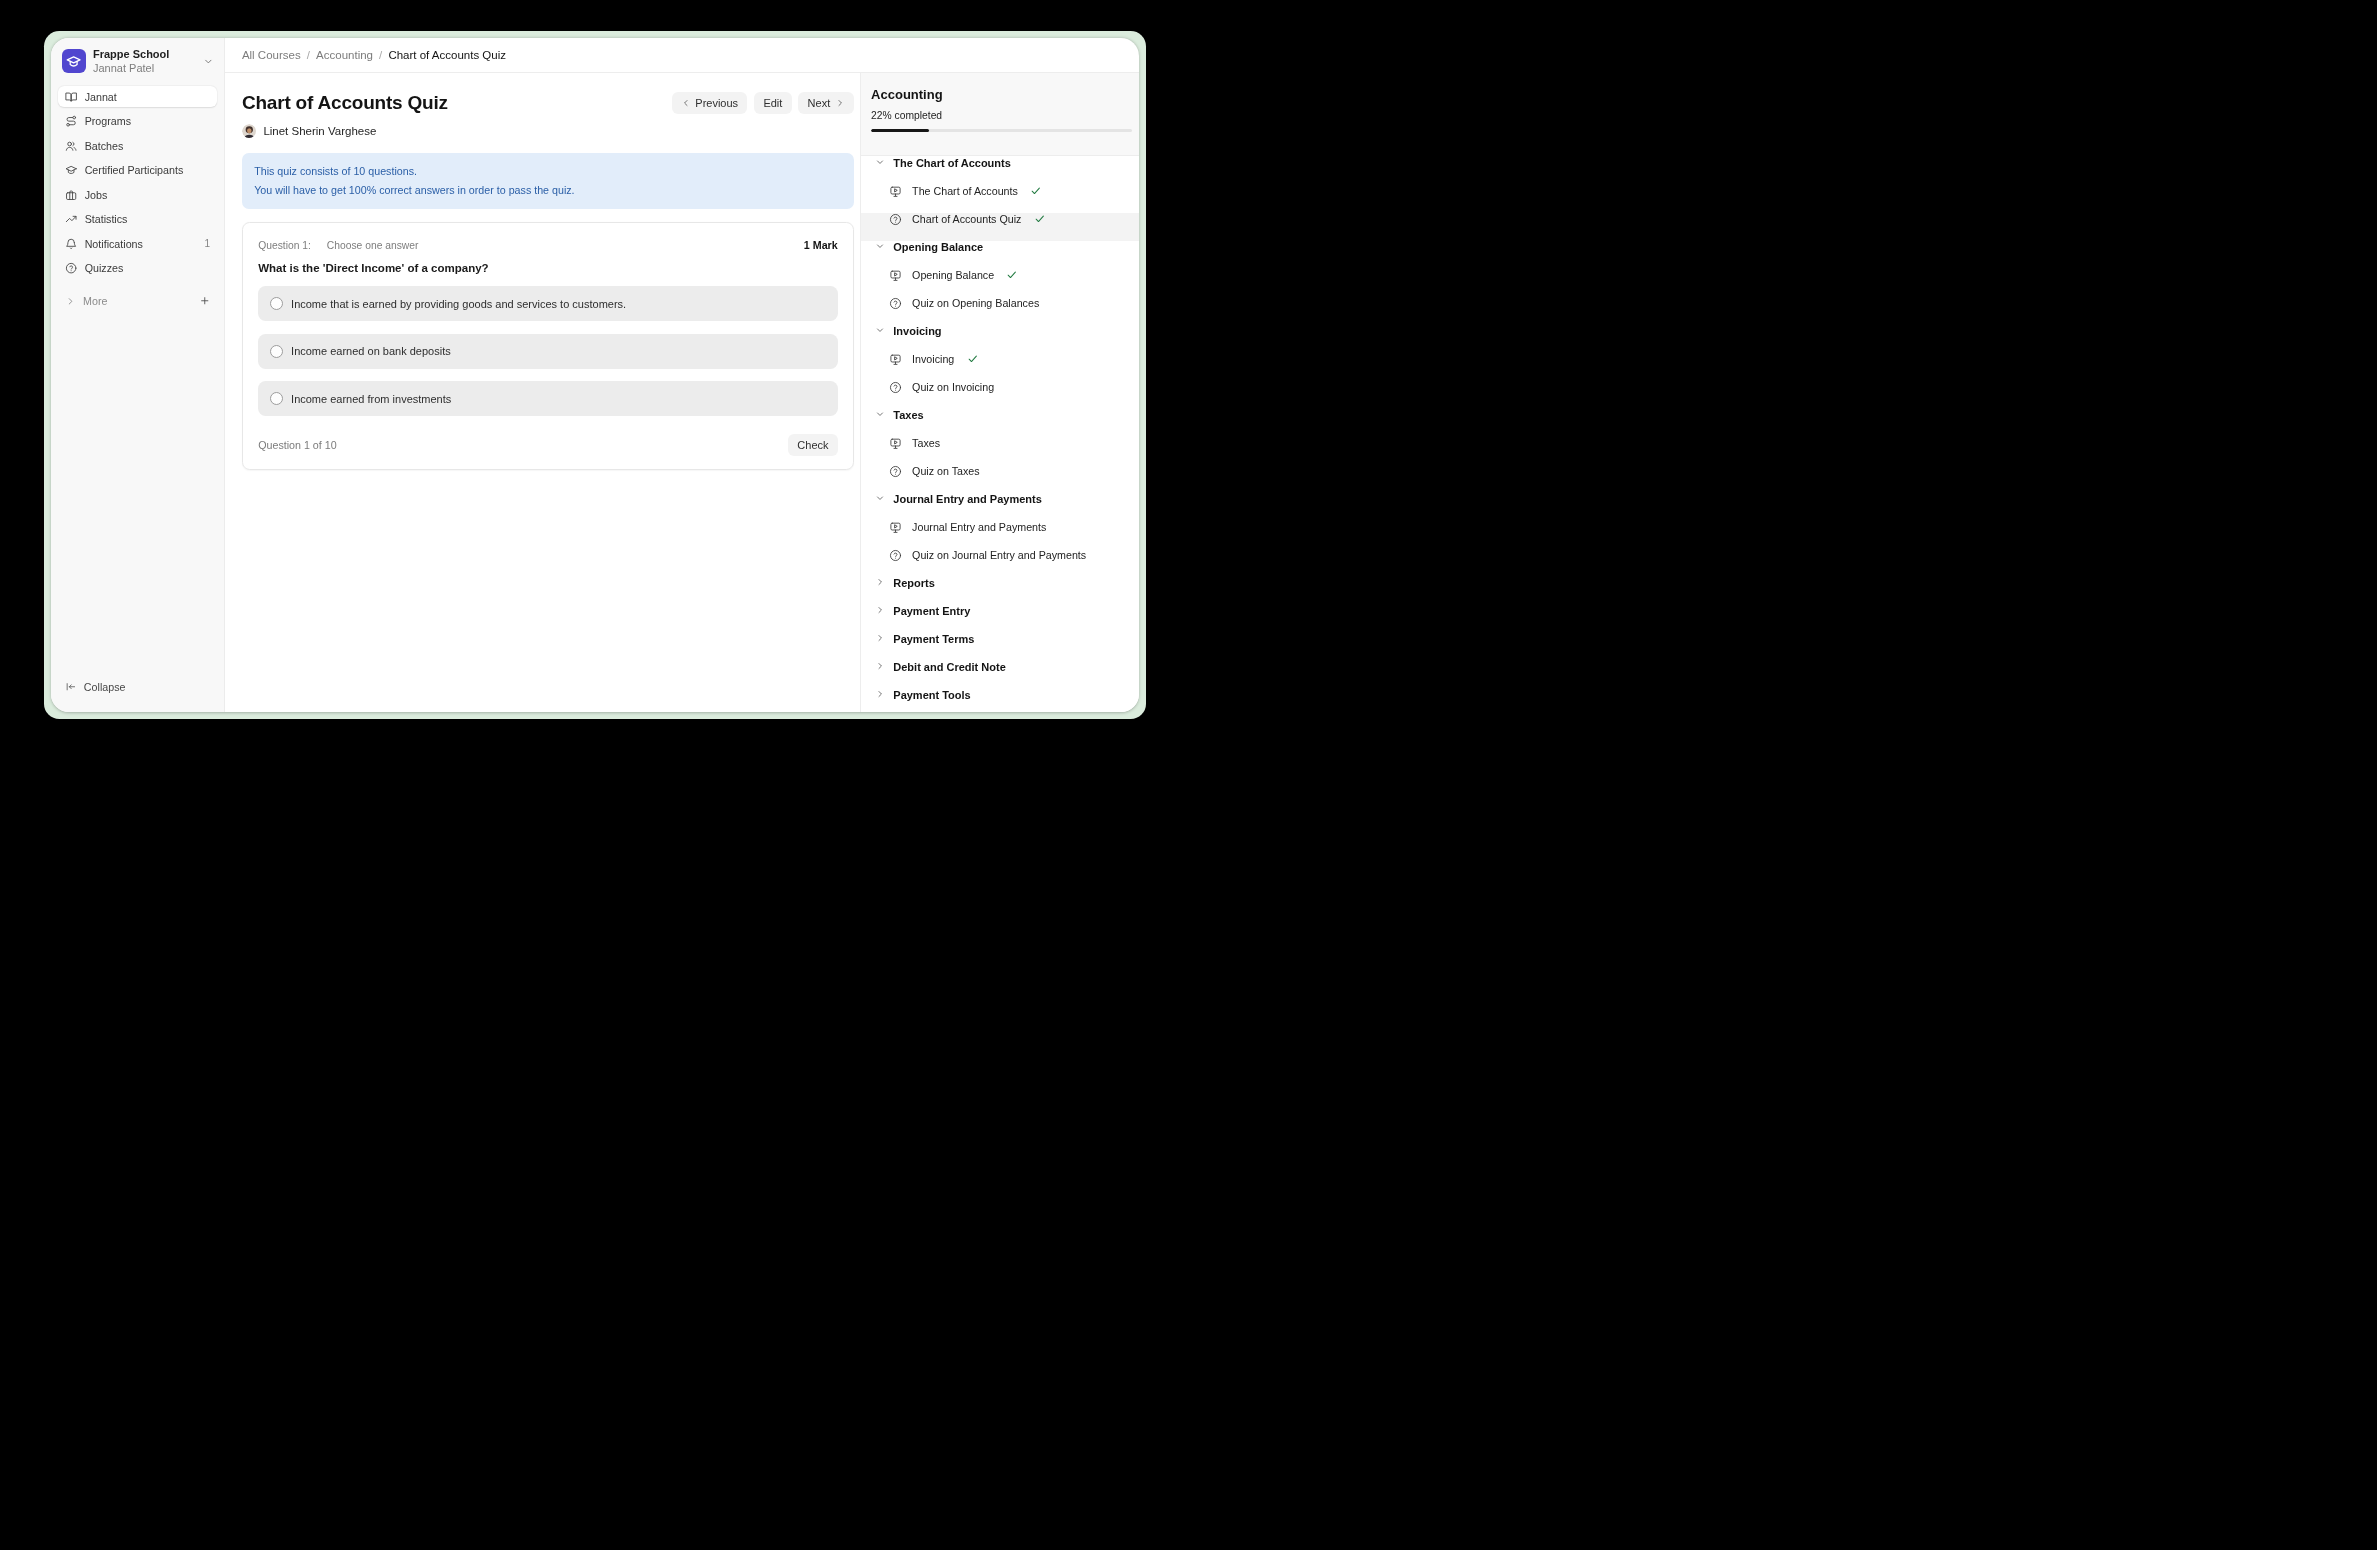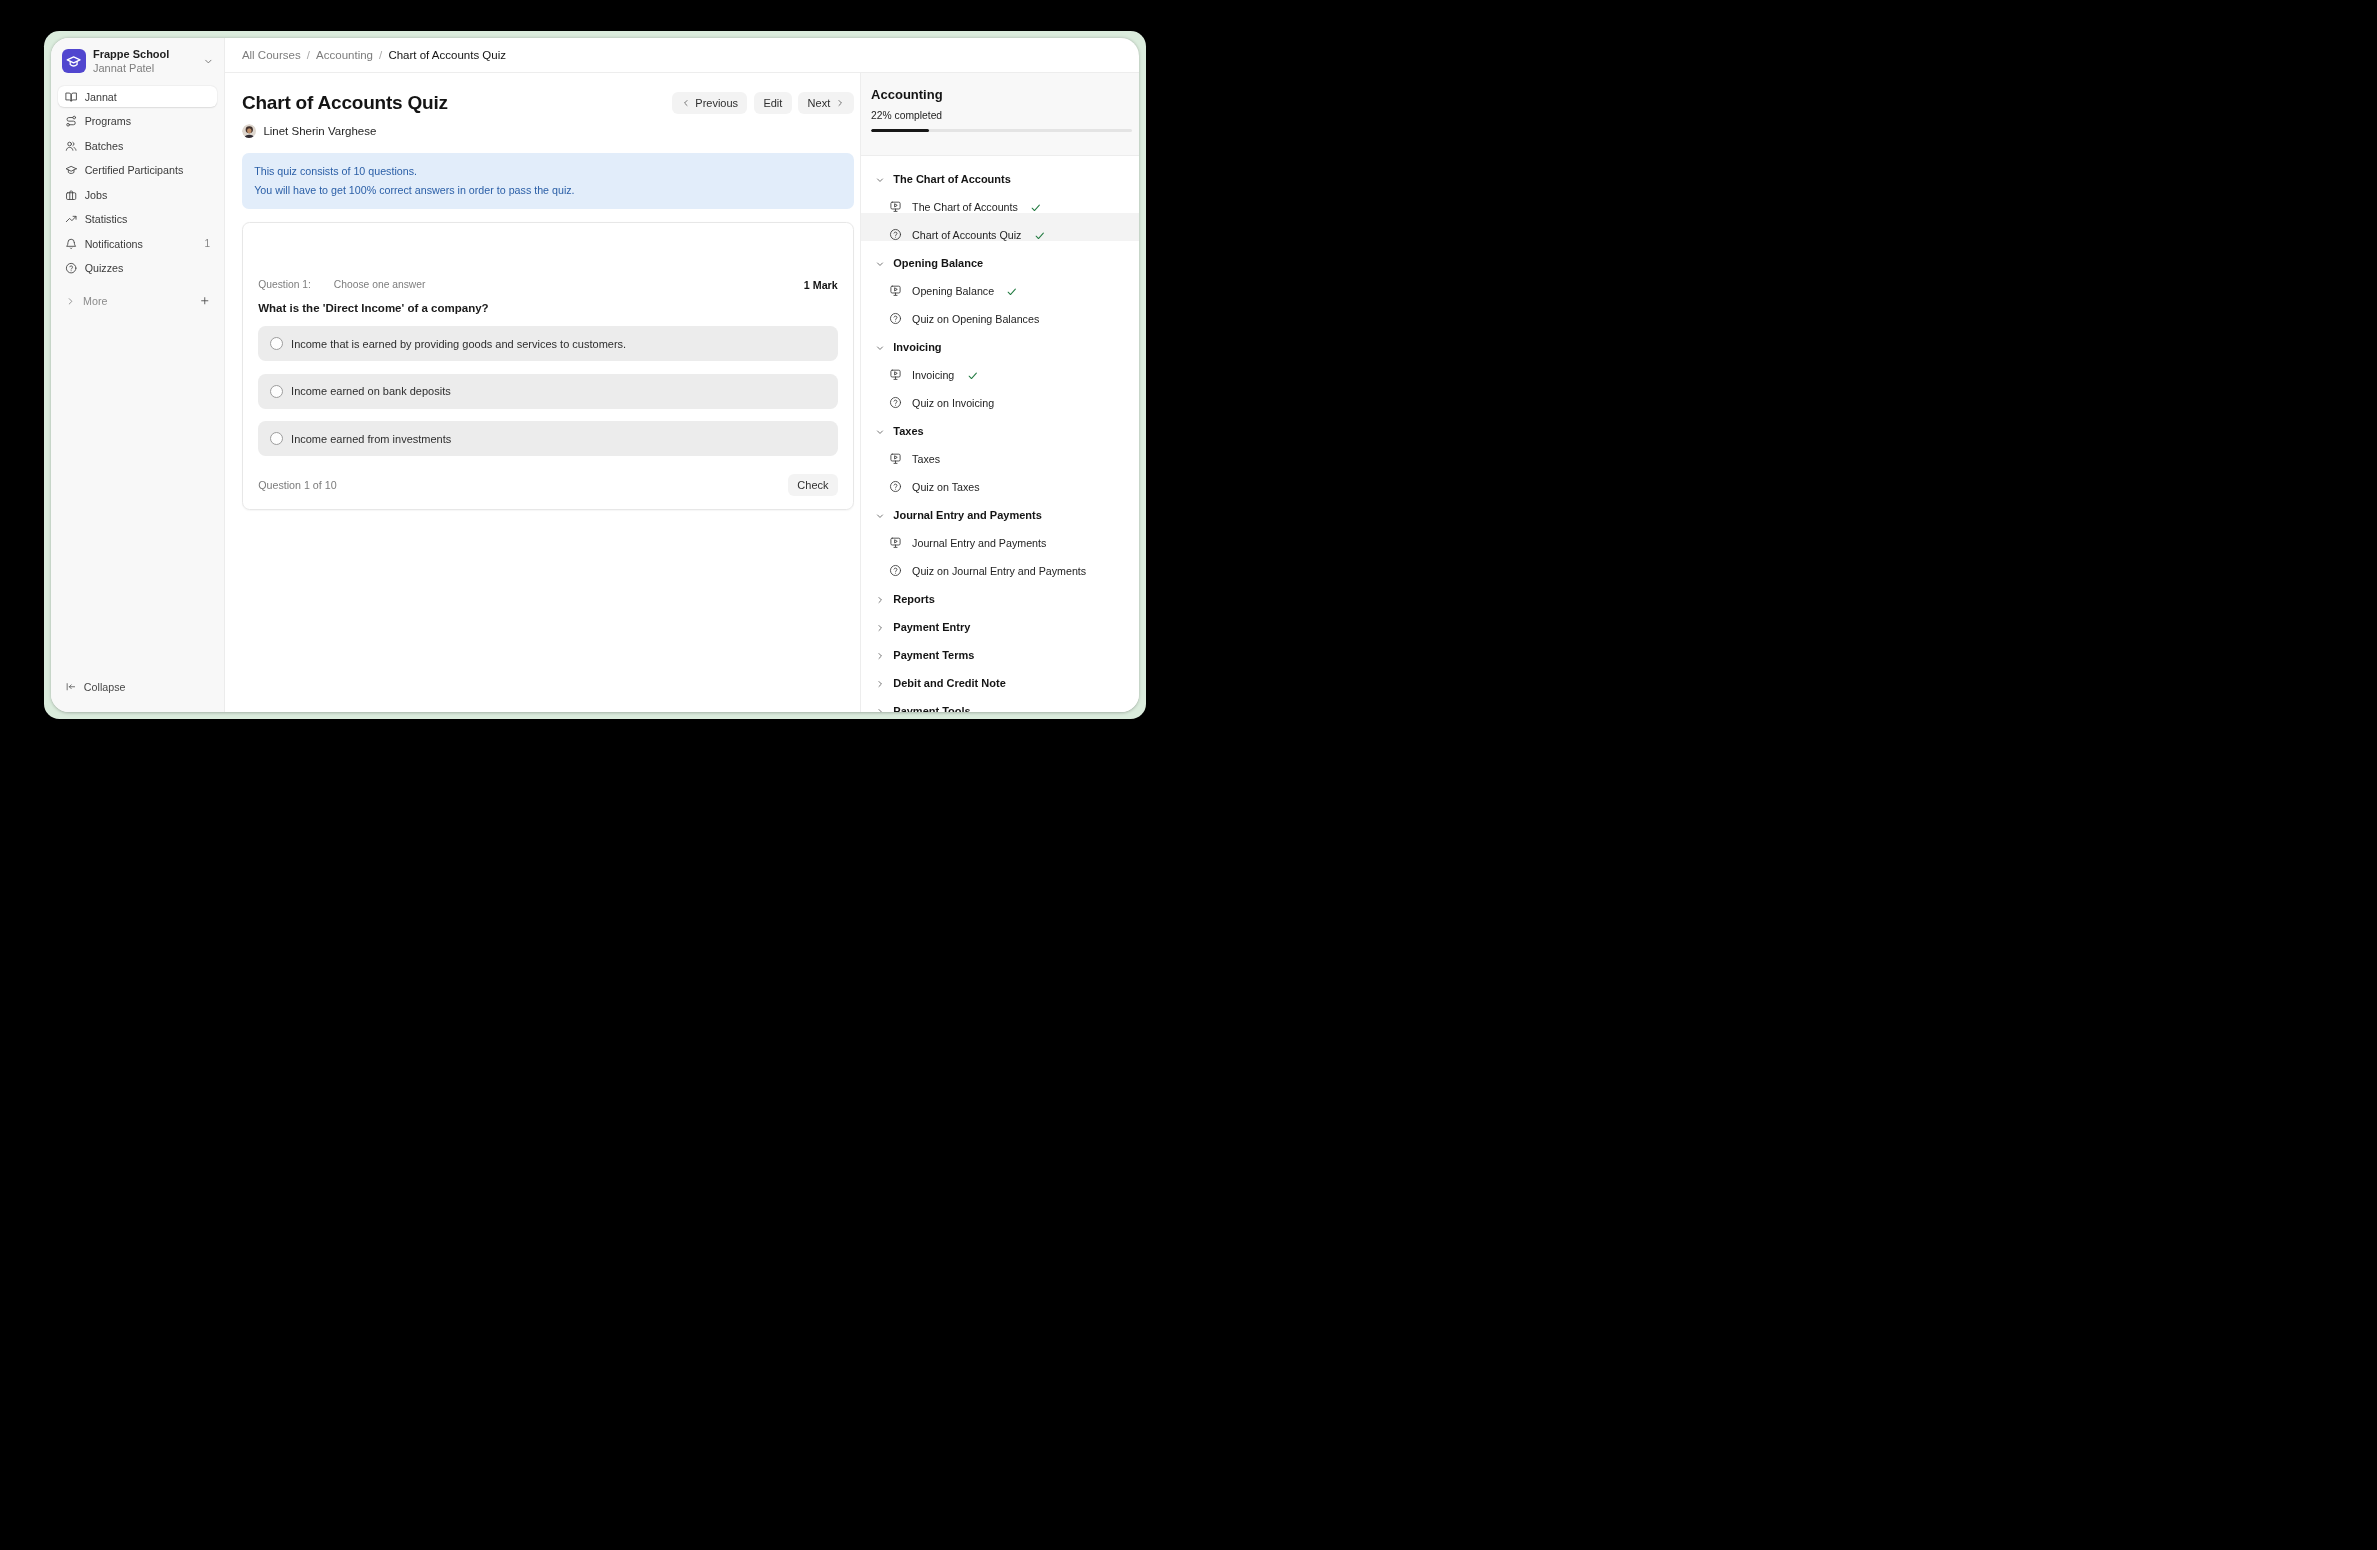--- a/index.html
+++ b/index.html
@@ -77,42 +77,42 @@
   .avatar svg{width:100%;height:100%;display:block;}
   .notice{
     margin-top:14.6px;background:var(--notice-bg,#e2edfa);border-radius:6.9px;
     padding:9.2px 12.3px;color:var(--notice-text,#2b5fa7);font-size:10.7px;line-height:19px;
   }
   .notice p{margin:0;}
   .card{
     margin-top:13px;border:0.8px solid #e7e7e7;border-radius:7.7px;
     padding:16px 15.3px 13.8px;box-shadow:0 0.8px 1.5px rgba(0,0,0,.04);
   }
-  .q-meta{display:flex;align-items:flex-start;gap:23px;font-size:10.3px;color:#7e7e7e;margin-top:40px;}
+  .q-meta{display:flex;align-items:center;gap:16px;font-size:10.3px;color:#7e7e7e;}
   .q-marks{margin-left:auto;color:#141414;font-weight:700;font-size:10.7px;}
   .q-text{margin-top:10.7px;font-size:11.5px;font-weight:700;color:#1a1a1a;}
   .option{
     margin-top:12.3px;background:#ececec;border-radius:7.7px;height:35px;
     display:flex;align-items:center;gap:8.4px;padding:0 11.5px;font-size:11px;color:#2e2e2e;cursor:pointer;
   }
   .radio{width:13px;height:13px;border-radius:50%;border:1.1px solid #9d9d9d;background:#fdfdfd;box-sizing:border-box;flex:none;}
   .q-footer{margin-top:17.6px;display:flex;align-items:center;justify-content:space-between;}
   .q-progress{color:#7c7c7c;font-size:10.7px;}
   
   .outline{width:278px;flex:none;border-left:0.8px solid #ededed;display:flex;flex-direction:column;background:#fff;min-height:0;}
   .outline-header{
     background:#f8f8f8;border-bottom:0.8px solid #ededed;flex:none;
     padding:14.6px 6.9px 0 10px;height:83px;box-sizing:border-box;
   }
   .outline-title{font-size:13px;font-weight:700;color:#141414;}
   .outline-completed{margin-top:7.7px;font-size:10.3px;color:#232323;}
   .progress-track{margin-top:7.7px;height:3.1px;border-radius:76px;background:#e4e4e4;overflow:hidden;}
   .progress-fill{height:100%;border-radius:76px;background:var(--progress,#171717);width:0;}
   .tree{flex:1;overflow:hidden;padding-top:1.5px;}
-  .tree-row{height:28px;display:flex;align-items:flex-end;box-sizing:border-box;cursor:pointer;}
+  .tree-row{height:28px;display:flex;align-items:flex-start;box-sizing:border-box;cursor:pointer;}
   .section-row{padding-left:13.8px;gap:8.4px;}
   .section-label{font-size:11px;font-weight:600;color:#141414;}
   .tree-caret{display:flex;color:#5a5a5a;flex:none;}
   .tree-caret svg{width:10px;height:10px;}
   .item-row{padding-left:28px;gap:10px;}
   .item-row.active{background:#f3f3f3;}
   .item-icon{display:flex;color:#3a3a3a;flex:none;}
   .item-icon svg{width:13px;height:13px;}
   .item-label{font-size:10.7px;color:#232323;}
   .check-wrap{display:flex;color:var(--check,#237b42);margin-left:2.3px;flex:none;}

